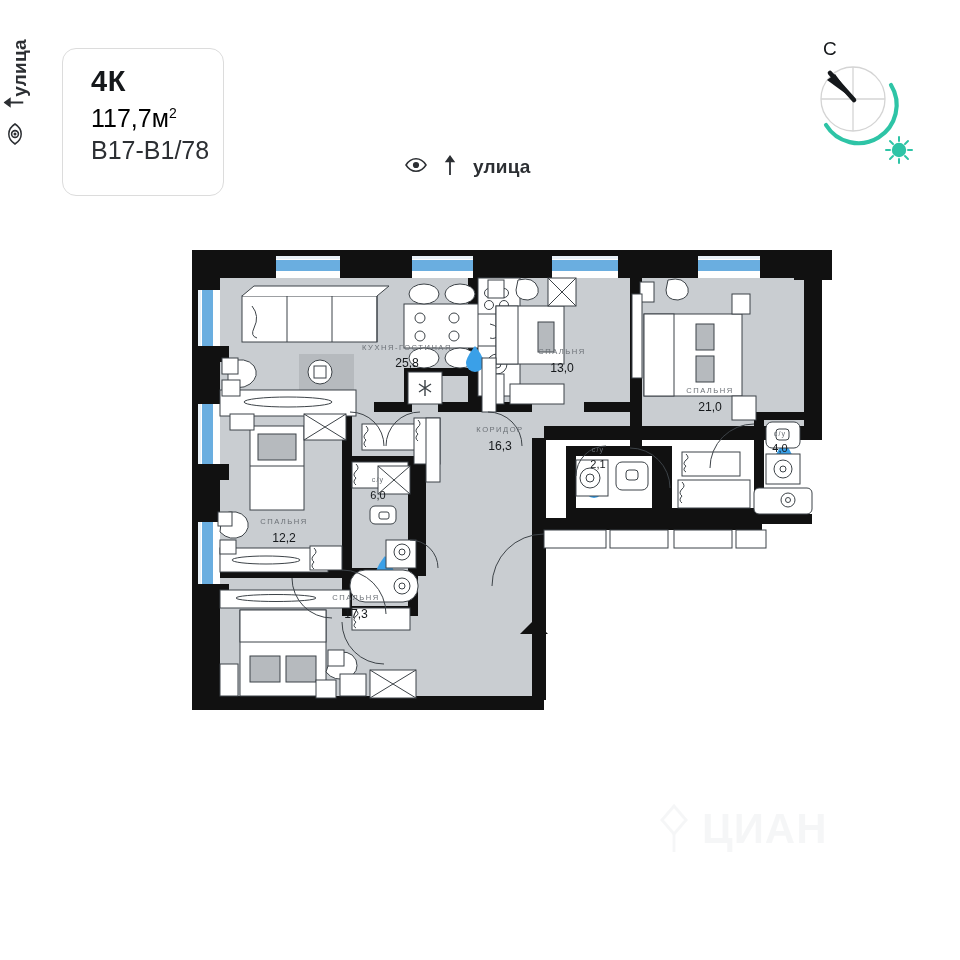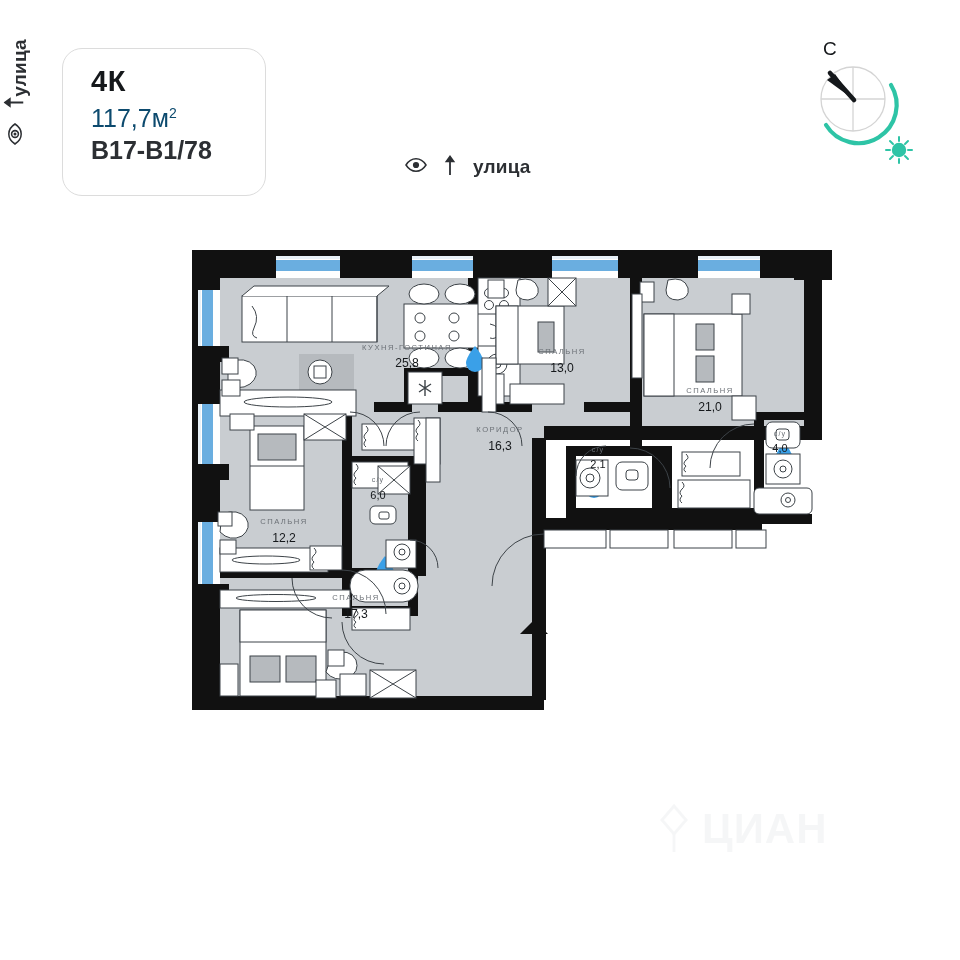--- a/index.html
+++ b/index.html
@@ -4,28 +4,28 @@
 <style>
   html,body{margin:0;padding:0;background:#ffffff;}
   body{
     width:960px;height:960px;position:relative;overflow:hidden;
     font-family:"Liberation Sans","DejaVu Sans",sans-serif;
     color:#2c2f33;
   }
 
   
   #info-card{
-    position:absolute;left:62px;top:48px;width:204px;height:148px;
-    border:1.5px solid #dcdcdc;border-radius:20px;background:#fff;
+    position:absolute;left:62px;top:48px;width:162px;height:148px;
+    border:1.5px solid #dcdcdc;border-radius:14px;background:#fff;
     box-sizing:border-box;padding:18px 8px 0 28px;
   }
   #info-card .rooms{font-size:29px;font-weight:bold;letter-spacing:.5px;line-height:1;color:#15181b;}
-  #info-card .area{font-size:25px;font-weight:300;line-height:1.25;margin-top:7px;color:#0c4a6e;}
+  #info-card .area{font-size:25px;font-weight:300;line-height:1.25;margin-top:7px;color:#000000;}
   #info-card .area sup{font-size:14px;vertical-align:super;}
-  #info-card .code{font-size:25px;font-weight:700;line-height:1.2;margin-top:1px;color:#2c2f33;}
+  #info-card .code{font-size:25px;font-weight:400;line-height:1.2;margin-top:1px;color:#2c2f33;}
 
   
   .street-row{position:absolute;display:flex;align-items:center;gap:17px;}
   #street-top{left:405px;top:155px;}
   .street-text{font-size:19px;font-weight:bold;color:#2c2f33;letter-spacing:.2px;}
   #street-left{left:70px;top:380px;width:40px;height:160px;display:block;}
   #street-left .vert{
     position:absolute;left:-42px;top:57px;width:124px;text-align:center;
     transform:rotate(-90deg);font-size:19px;font-weight:bold;letter-spacing:.2px;
   }

